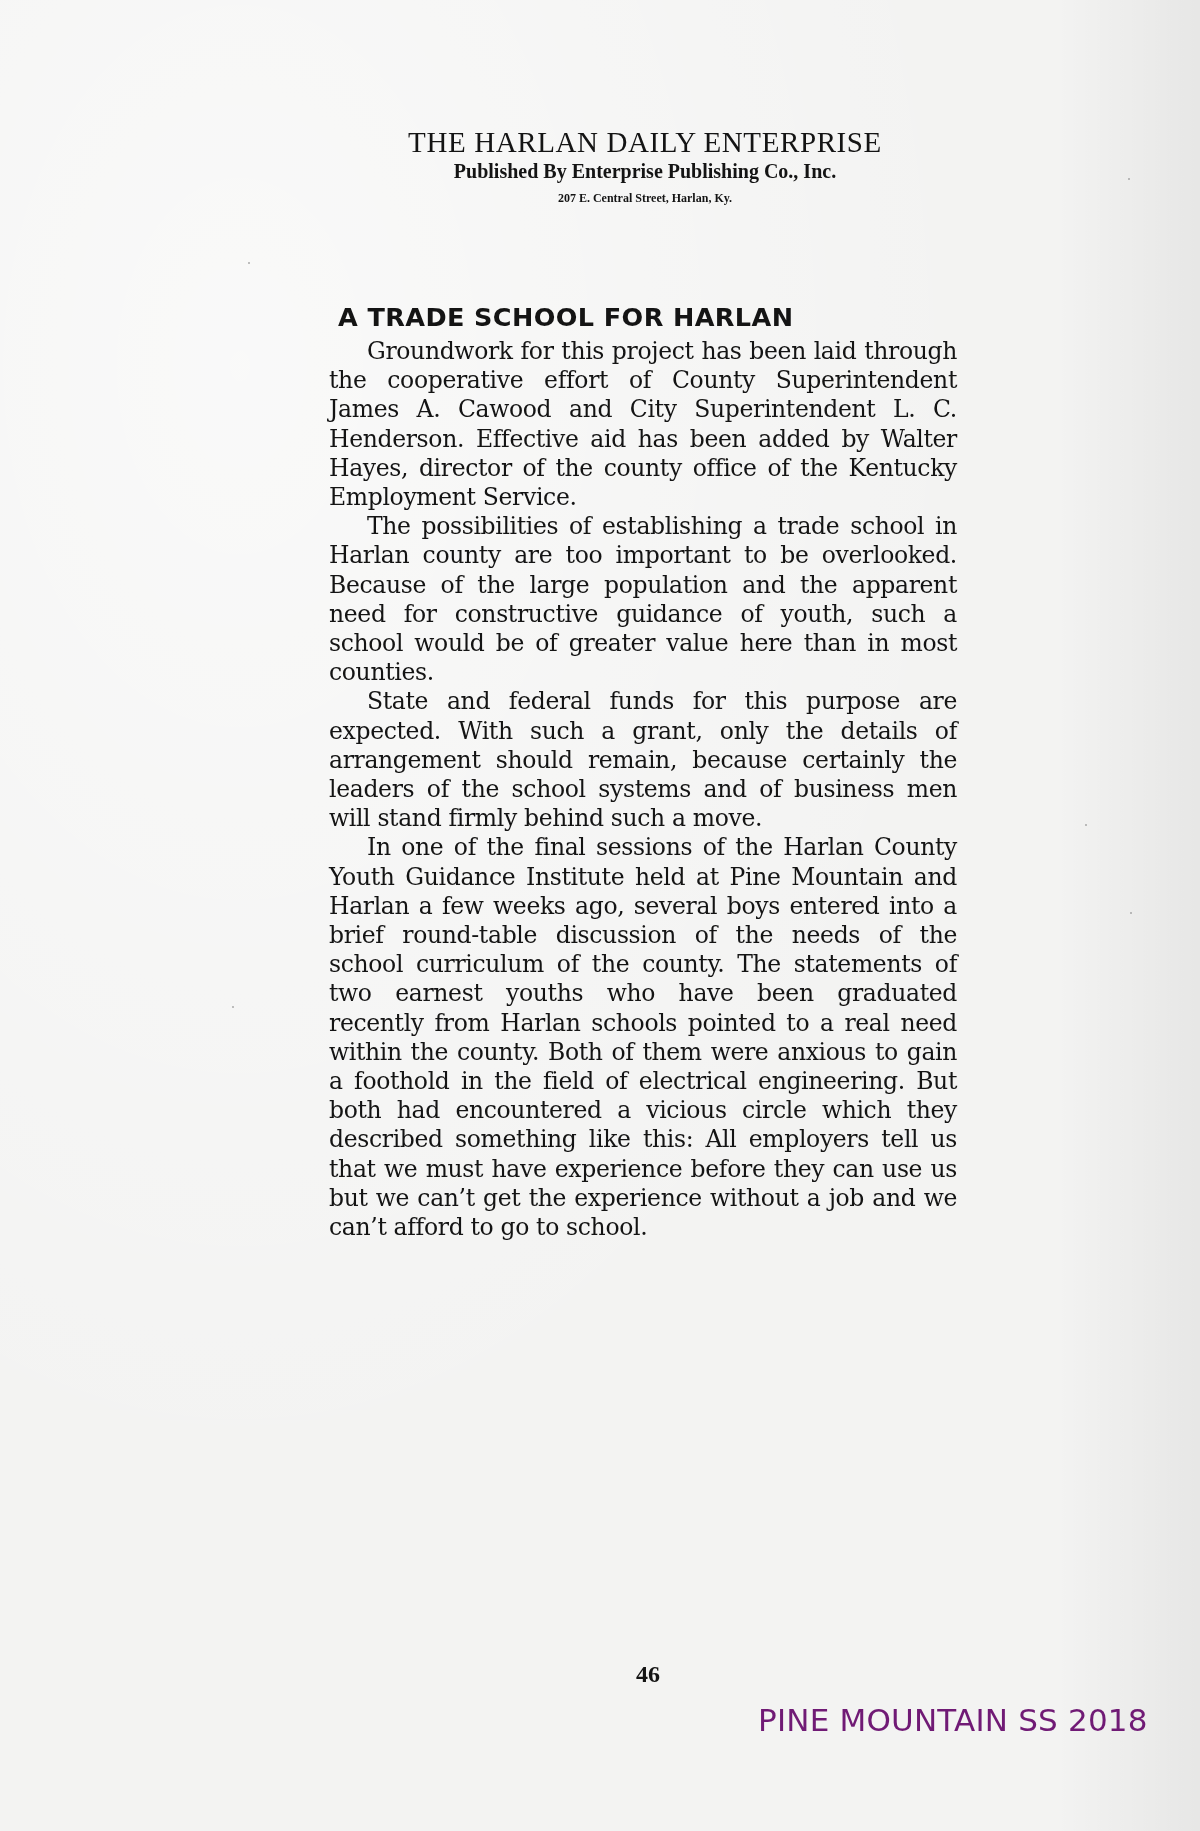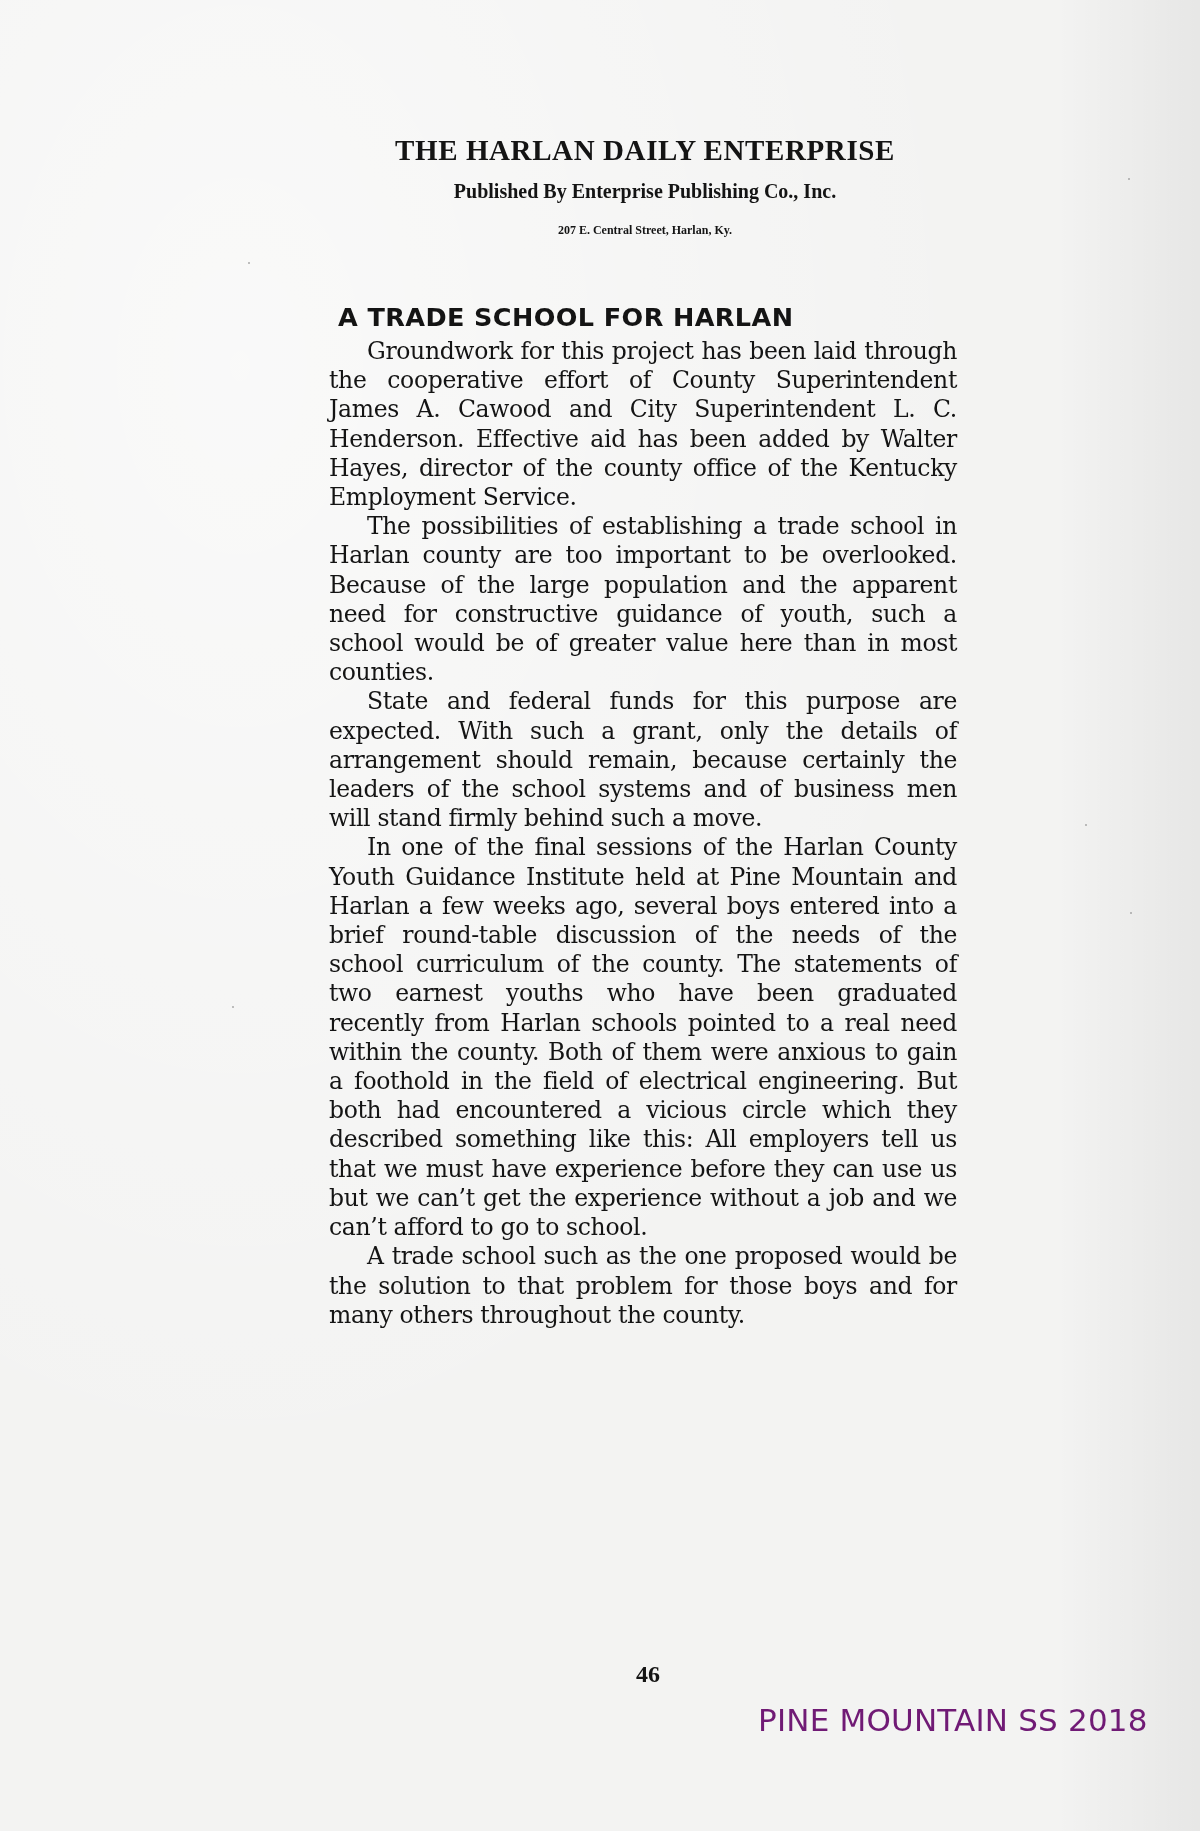--- a/index.html
+++ b/index.html
@@ -28,29 +28,29 @@
       left: 300px;
       top: 126px;
       width: 690px;
       text-align: center;
     }
     .masthead .title {
       font-family: "Liberation Serif", "DejaVu Serif", serif;
       font-size: 29px;
       letter-spacing: 0.6px;
       line-height: 32px;
-      margin: 8px;
-      font-weight: bold;
+      margin: 0;
+      font-weight: normal;
     }
     .masthead .line {
       font-family: "Liberation Serif", "DejaVu Serif", serif;
       font-weight: bold;
       font-size: 20px;
       line-height: 27px;
-      margin: 12px;
+      margin: 0;
     }
     .masthead .line.addr {
       font-size: 12px;
       text-align: center;
     }
     .headline {
       position: absolute;
       left: 330px;
       top: 292px;
       width: 640px;
@@ -128,18 +128,17 @@
   <p class="line addr">207 E. Central Street, Harlan, Ky.</p>
 </header>
 
 <h2 class="headline">A TRADE SCHOOL FOR HARLAN</h2>
 
 <article class="article">
   <p>Groundwork for this project has been laid through the cooperative effort of County Superintendent James A. Cawood and City Superintendent L. C. Henderson. Effective aid has been added by Walter Hayes, director of the county office of the Kentucky Employment Service.</p>
   <p>The possibilities of establishing a trade school in Harlan county are too important to be overlooked. Because of the large population and the apparent need for con­structive guidance of youth, such a school would be of greater value here than in most counties.</p>
   <p>State and federal funds for this purpose are expected. With such a grant, only the details of arrangement should remain, be­cause certainly the leaders of the school systems and of business men will stand firmly behind such a move.</p>
   <p>In one of the final sessions of the Harlan County Youth Guidance Institute held at Pine Mountain and Harlan a few weeks ago, several boys entered into a brief round-table discussion of the needs of the school curriculum of the county. The statements of two earnest youths who have been graduated recently from Harlan schools pointed to a real need within the county. Both of them were anxious to gain a foothold in the field of electrical engi­neering. But both had encountered a vicious circle which they described some­thing like this: All employers tell us that we must have experience before they can use us but we can’t get the experience with­out a job and we can’t afford to go to school.</p>
-  <p>A trade school such as the one proposed would be the solution to that problem for those boys and for many others throughout the county.</p>
 </article>
 
 <div class="page-number">46</div>
 
 <div class="watermark">PINE MOUNTAIN SS 2018</div>
 
 </body></html>

